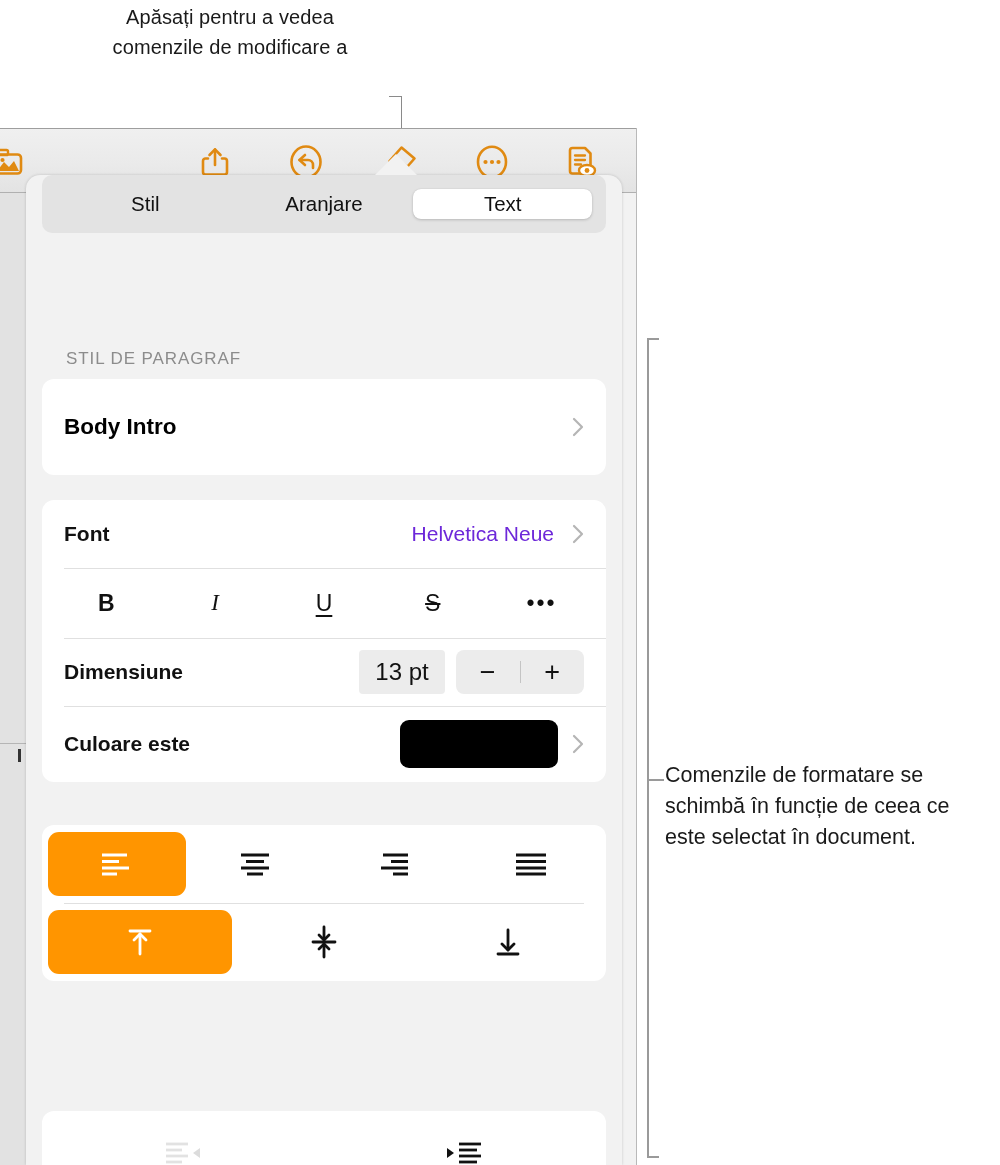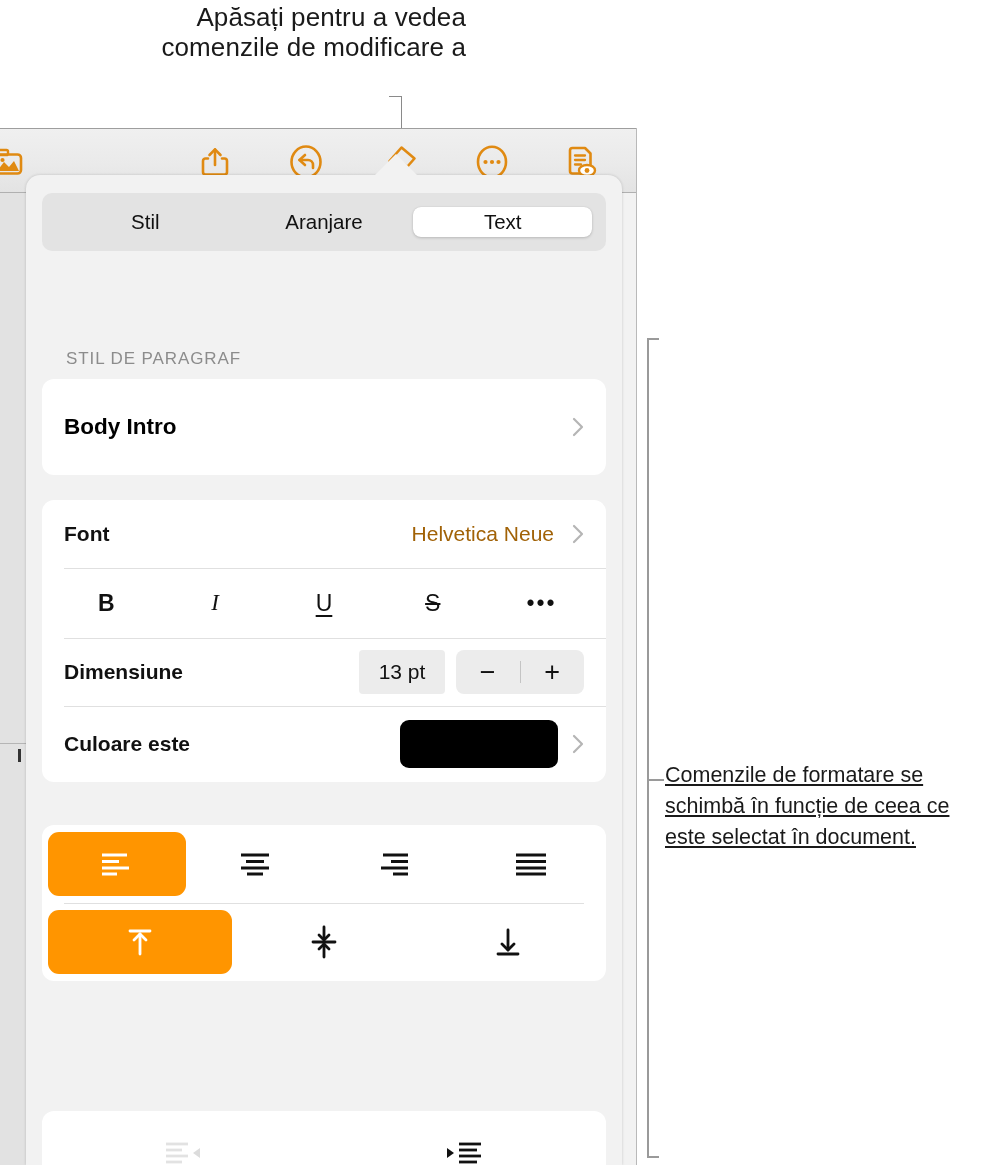--- a/index.html
+++ b/index.html
@@ -6,23 +6,23 @@
   html, body {
     width: 1000px; height: 1165px;
     background: #ffffff;
     font-family: "Liberation Sans", sans-serif;
     overflow: hidden;
   }
   .stage { position: relative; width: 1000px; height: 1165px; background:#fff; }
 
   
   .callout-top {
-    position: absolute; left: 14px; top: 2px; width: 452px;
-    text-align: right;
-    font-size: 26px; line-height: 30px; color: #1a1a1a;
+    position: absolute; left: 4px; top: 2px; width: 452px;
+    text-align: center;
+    font-size: 20px; line-height: 30px; color: #1a1a1a;
     letter-spacing: .1px;
   }
   .callout-top div { white-space: nowrap; }
   .leader-top {
     position: absolute; left: 401px; top: 96px;
     width: 1px; height: 48px; background: #8a8a8a;
   }
   .leader-top-h {
     position: absolute; left: 389px; top: 96px;
     width: 13px; height: 1px; background: #8a8a8a;
@@ -78,21 +78,21 @@
   .pop-arrow {
     position: absolute; left: 348px; top: -21px;
     width: 0; height: 0;
     border-left: 22px solid transparent;
     border-right: 22px solid transparent;
     border-bottom: 22px solid #f2f2f2;
   }
 
   
   .segmented {
-    position: absolute; left: 16px; top: 18px;
+    position: absolute; left: 16px; top: 0;
     width: 564px; height: 58px;
     background: #e3e3e3; border-radius: 10px;
     display: flex; padding: 14px;
   }
   .seg-item {
     flex: 1; display: flex; align-items: center; justify-content: center;
     font-size: 20.5px; color: #111; border-radius: 8px;
   }
   .seg-item.selected {
     background: #ffffff;
@@ -112,21 +112,21 @@
   .row {
     position: relative; display: flex; align-items: center;
     padding: 0 22px; height: 68px;
   }
   .row + .row::before {
     content: ""; position: absolute; left: 22px; right: 0; top: 0;
     height: 1px; background: #e0e0e0;
   }
   .row-label { font-size: 21px; color: #111; font-weight: bold; }
   .row-value {
-    margin-left: auto; font-size: 21px; color: #a16207; padding-right: 4px;
+    margin-left: auto; font-size: 21px; color: #6d28d9; padding-right: 4px;
   }
   .chev {
     margin-left: 14px; width: 12px; height: 20px; flex: none;
   }
   .chev svg { display:block; }
 
   .big-row { height: 96px; gap: 28px; }
   .big-row .row-label { font-size: 22.5px; font-weight: bold; color:#000; }
 
   
@@ -139,21 +139,21 @@
   .b-u { text-decoration: underline; text-underline-offset: 4px; }
   .b-s { text-decoration: line-through; }
   .b-b { font-weight: bold; }
   .dots { letter-spacing: 2px; font-size: 26px; line-height: 10px; }
 
   
   .stepper-wrap { margin-left:auto; display:flex; align-items:center; gap:11px; }
   .size-pill {
     background:#ececec; border-radius:4px; height:44px; min-width:86px;
     display:flex; align-items:center; justify-content:center;
-    font-size:21px; color:#111;
+    font-size:24px; color:#111;
   }
   .plusminus {
     background:#ececec; border-radius:8px; height:44px; width:128px;
     display:flex; align-items:center;
   }
   .pm-half {
     flex:1; display:flex; align-items:center; justify-content:center;
     font-size:27px; color:#111;
   }
   .pm-div { width:1px; height:22px; background:#c4c4c4; }
@@ -184,21 +184,21 @@
     border-left: 2px solid #9a9a9a;
     border-top: 2px solid #9a9a9a;
     border-bottom: 2px solid #9a9a9a;
   }
   .bracket-stub {
     position: absolute; left: 647px; top: 779px; width: 17px; height: 2px;
     background: #9a9a9a;
   }
   .callout-right {
     position: absolute; left: 665px; top: 760px; width: 330px;
-    font-size: 21.5px; line-height: 31px; color: #1a1a1a; text-decoration: underline;
+    font-size: 21.5px; line-height: 31px; color: #1a1a1a;
   }
 </style>
 </head>
 <body>
 
 <div class="stage">
 
   <div class="callout-top">
     <div>Apăsați pentru a vedea</div>
     <div>comenzile de modificare a</div>

